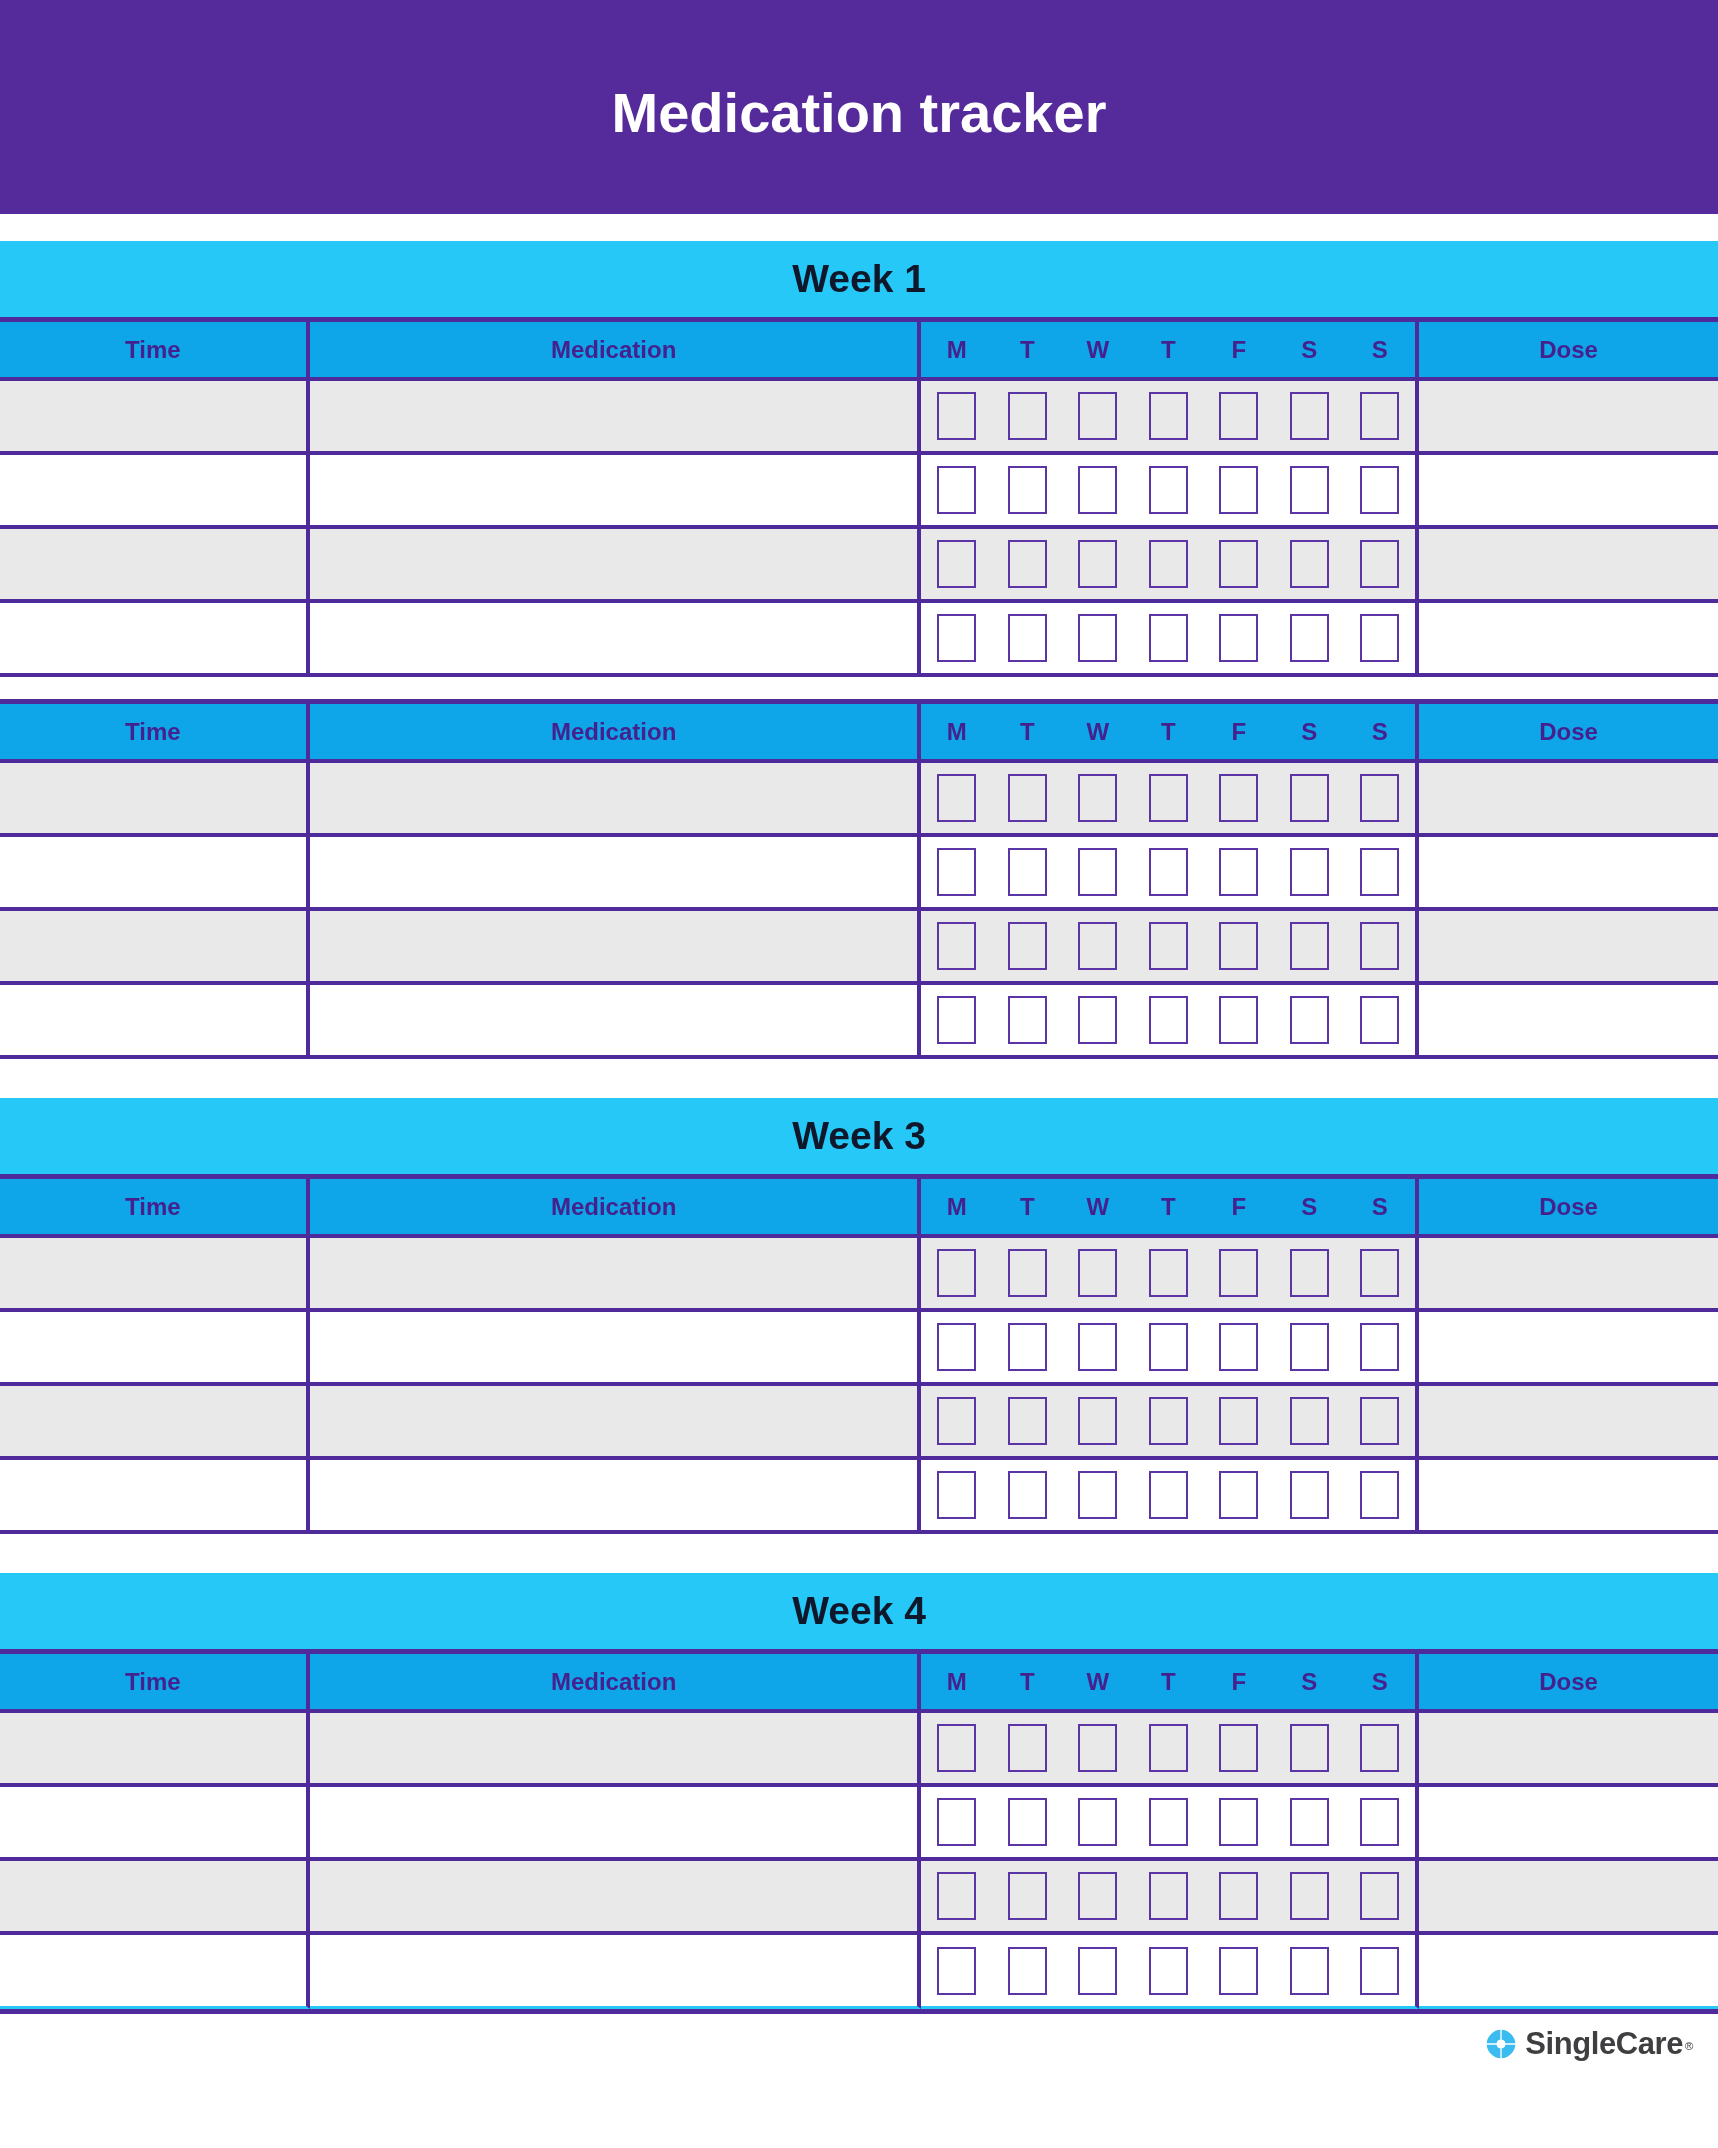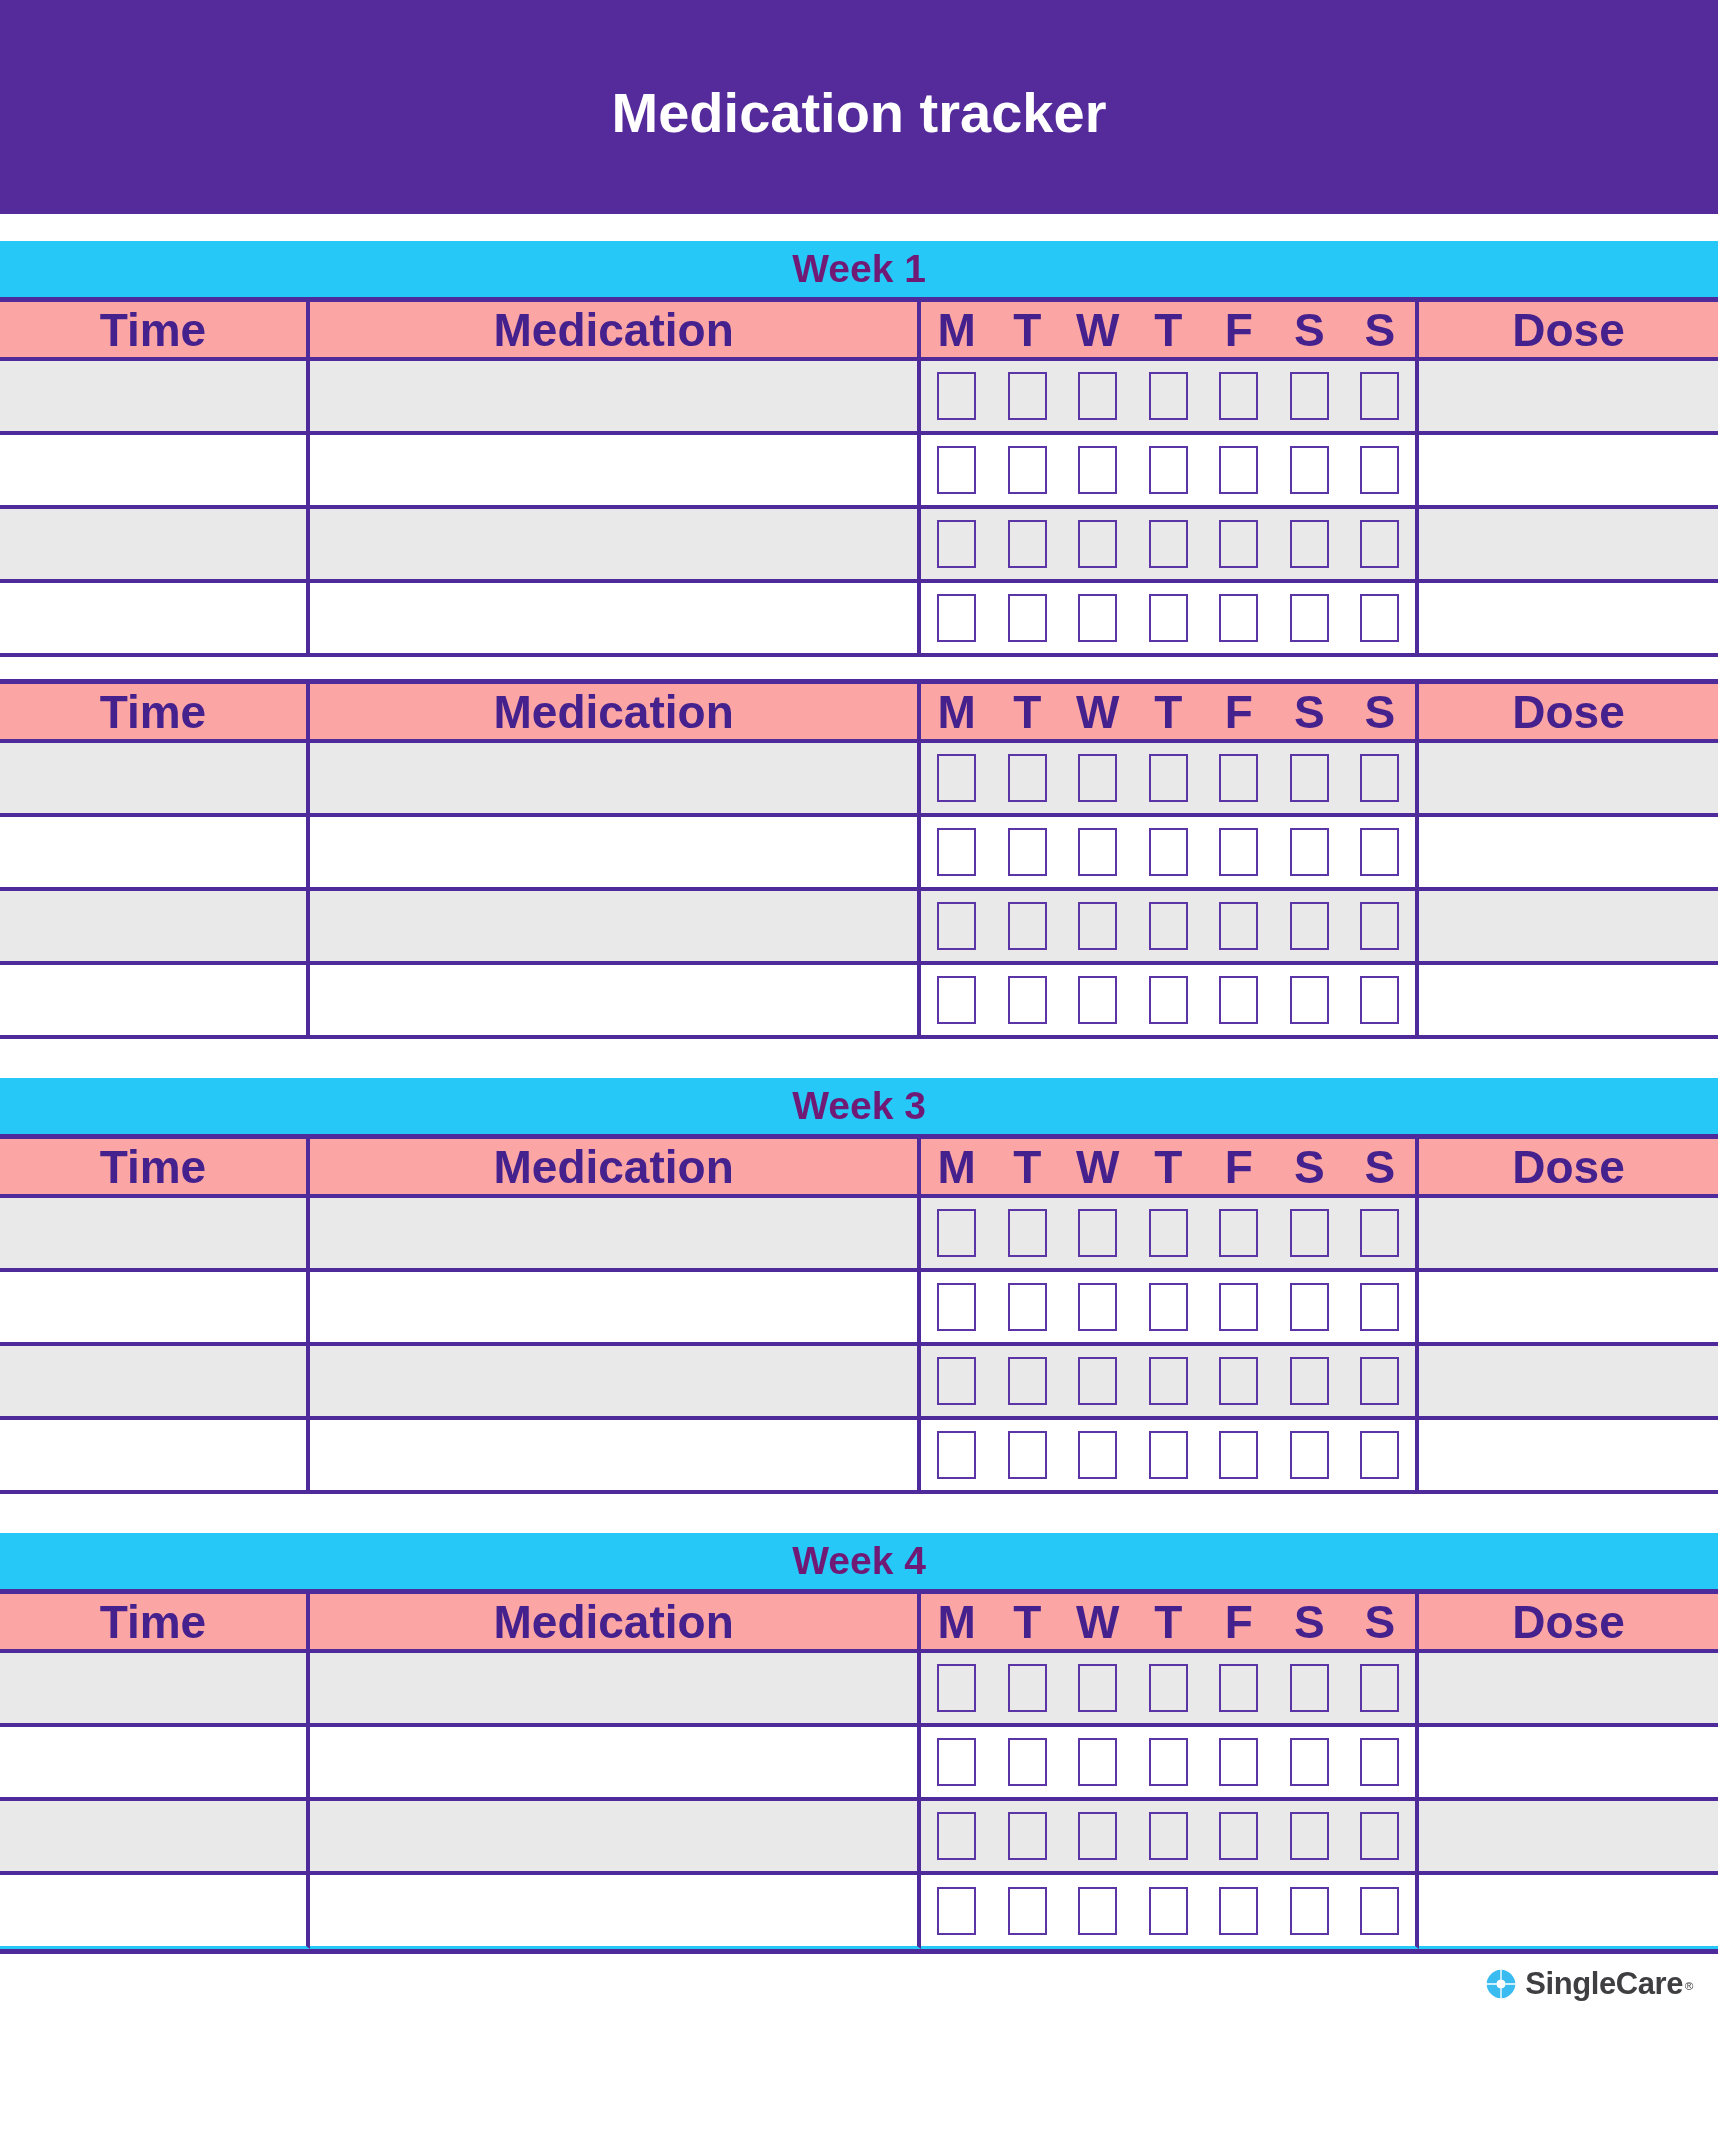--- a/index.html
+++ b/index.html
@@ -15,38 +15,38 @@
   .banner .title{
     color:var(--title-white);font-size:56px;font-weight:800;letter-spacing:0;
     margin-top:11.7px;
   }
   
   .week{margin-top:39px;}
   .week:nth-of-type(1){margin-top:27px;}
   .week:nth-of-type(2){margin-top:22px;}
   .week:nth-of-type(4){border-radius:18px;}
   .week-banner{
-    height:56px;background:var(--week-cyan);color:#701a75;
+    height:76px;background:var(--week-cyan);color:#0f172a;
     font-size:39px;font-weight:700;
     display:flex;align-items:center;justify-content:center;
   }
   .wtable{border-top:5px solid var(--grid-purple);}
   .row{display:flex;width:1718px;}
   .cell{box-sizing:border-box;}
   .c-time{width:315px;}
   .c-med{width:622px;}
   .c-days{width:506px;display:flex;}
   .c-dose{width:304px;}
   .c-time,.c-med,.c-days{border-right:4.2px solid var(--grid-purple);}
   
   .thead .cell{
     height:59px;border-bottom:4.2px solid var(--grid-purple);
     display:flex;align-items:center;justify-content:center;
-    font-size:46px;font-weight:700;color:var(--heading-purple);
-    background:#fca5a5;
+    font-size:24px;font-weight:700;color:var(--heading-purple);
+    background:#0ea5e9;
   }
   .thead .c-days{padding:0;}
   .daycell{flex:1;display:flex;align-items:center;justify-content:center;}
   
   .trow .cell{
     height:74px;border-bottom:4.2px solid var(--grid-purple);
     display:flex;align-items:center;justify-content:center;
   }
   .trow.alt .cell{background:var(--row-gray);}
   .cb{

